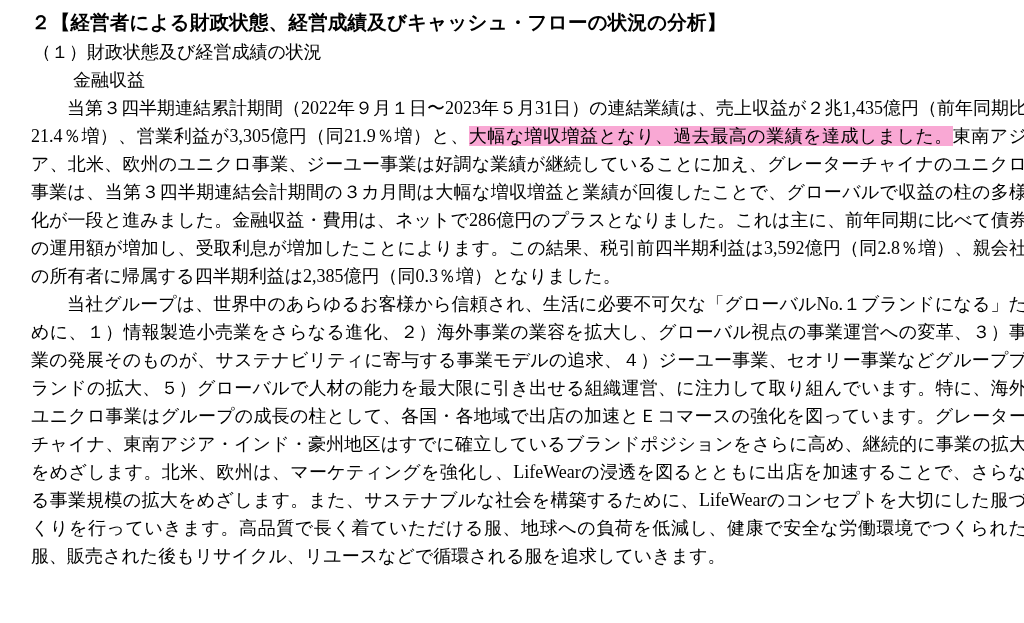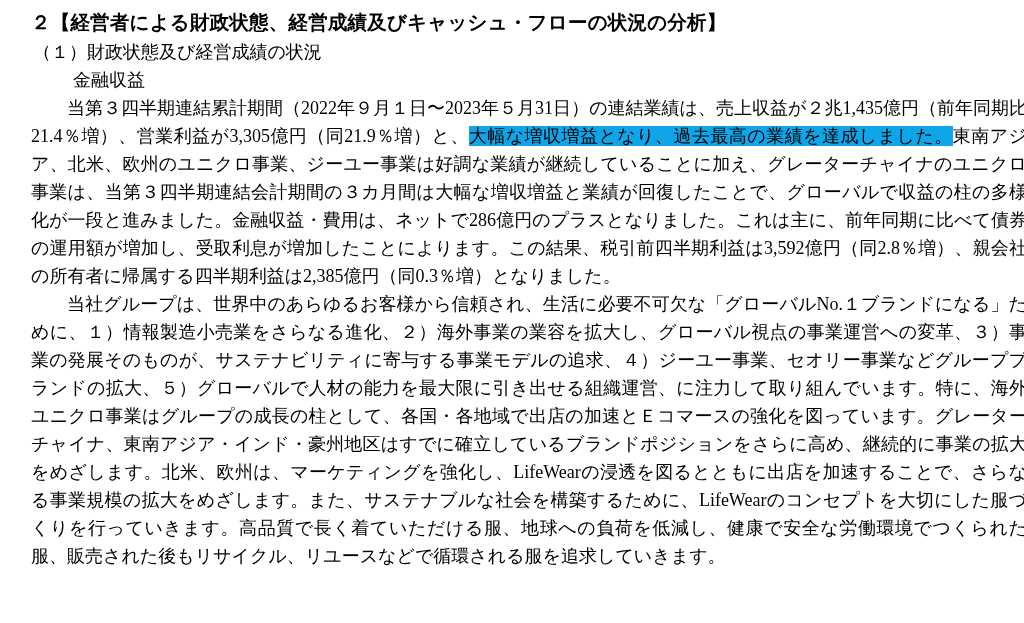--- a/index.html
+++ b/index.html
@@ -52,21 +52,21 @@
     text-indent: 0;
   }
   .para + .para {
     margin-top: 0px;
   }
   .indent {
     display: inline-block;
     width: 36px;
   }
   .hl {
-    background-color: #0ea5e9;
+    background-color: #f9a8d4;
   }
 </style>
 </head>
 <body>
 
 <div class="page">
 
   <h1 class="heading">２【経営者による財政状態、経営成績及びキャッシュ・フローの状況の分析】</h1>
 
   <div class="sub-heading">（１）財政状態及び経営成績の状況</div>

